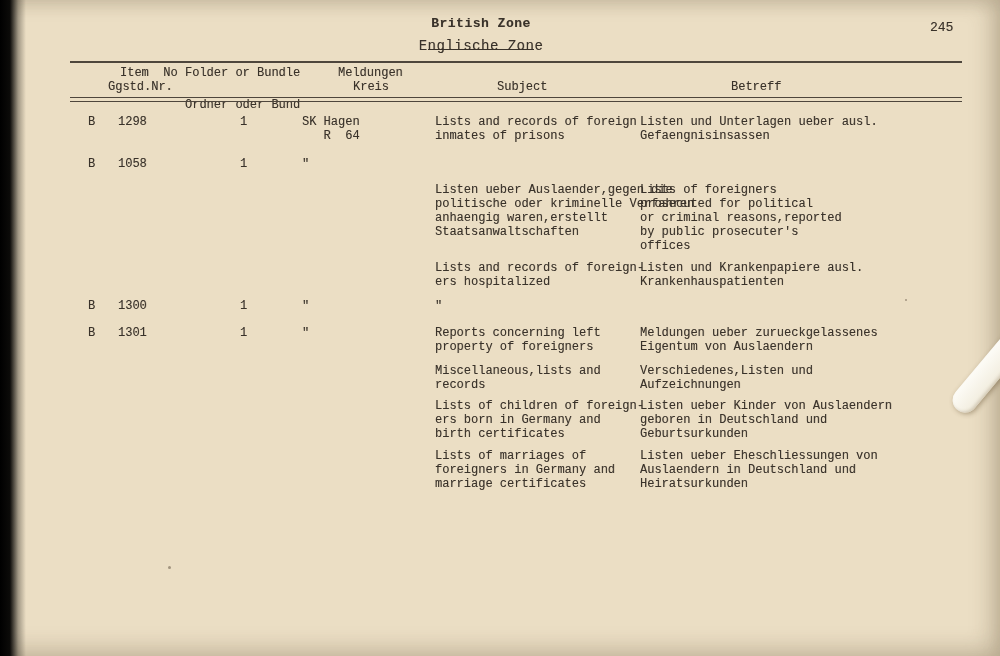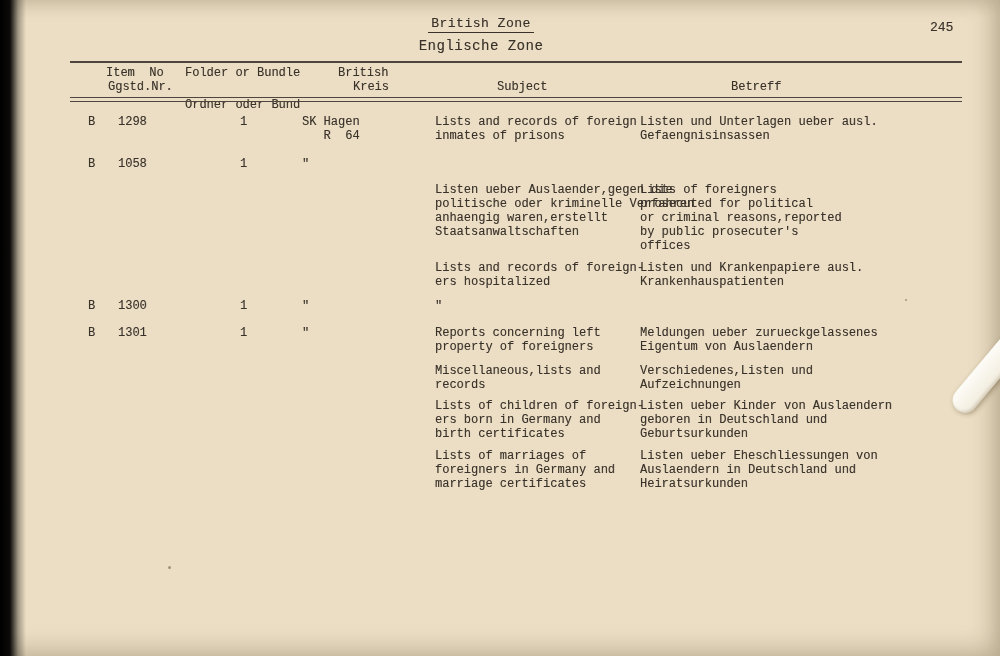--- a/index.html
+++ b/index.html
@@ -15,27 +15,27 @@
     font-family:"Liberation Mono","DejaVu Sans Mono",monospace;
     color:#39322a;
   }
   .ink{ text-shadow:0.3px 0.3px 0.6px rgba(60,50,40,0.35); }
   .left-edge{
     position:absolute;left:0;top:0;height:100%;width:26px;
     background:linear-gradient(90deg,#000 0%,#0c0b09 38%,rgba(25,22,16,0.35) 70%,rgba(25,22,16,0) 100%);
   }
   .page-number{position:absolute;left:930px;top:20px;font-size:13px;}
   .title-wrap{position:absolute;left:0;top:14px;width:962px;text-align:center;}
-  .title{font-size:13px;font-weight:normal;display:inline-block;border-bottom:1.6px solid #39322a;padding:0 3px 1px 3px;letter-spacing:0.5px;}
+  .title{font-size:13px;font-weight:bold;display:inline-block;border-bottom:1.6px solid #39322a;padding:0 3px 18px 3px;letter-spacing:0.5px;}
   .subtitle-wrap{position:absolute;left:0;top:37px;width:962px;text-align:center;}
   .subtitle{font-size:14px;letter-spacing:0.5px;}
   .rule-top{position:absolute;left:70px;top:61px;width:892px;border-top:2px solid #4e463c;}
   .rule-double{position:absolute;left:70px;top:97px;width:892px;height:3px;border-top:1.6px solid #4e463c;border-bottom:1.6px solid #4e463c;}
   .hdr{position:absolute;font-size:12px;white-space:pre;}
-  .h-item1{left:106px;top:66px;} .h-item2{left:108px;top:80px;}
+  .h-item1{left:120px;top:66px;} .h-item2{left:108px;top:80px;}
   .h-folder1{left:185px;top:66px;} .h-folder2{left:185px;top:98px;}
   .h-district1{left:338px;top:66px;} .h-district2{left:353px;top:80px;}
   .h-subject{left:497px;top:80px;} .h-betreff{left:731px;top:80px;}
   .tbody{position:absolute;left:0;top:103px;width:1000px;}
   .line{
     display:grid;
     grid-template-columns:30px 122px 62px 133px 205px 1fr;
     padding-left:88px;
     font-size:12px;line-height:14px;
   }
@@ -67,21 +67,21 @@
   <div class="subtitle-wrap">
     <span class="subtitle">Englische Zone</span>
   </div>
 
   <div class="rule-top"></div>
 
   <span class="hdr h-item1">Item  No</span>
   <span class="hdr h-item2">Ggstd.Nr.</span>
   <span class="hdr h-folder1">Folder or Bundle</span>
   <span class="hdr h-folder2">Ordner oder Bund</span>
-  <span class="hdr h-district1">British</span>
+  <span class="hdr h-district1">Meldungen</span>
   <span class="hdr h-district2">Kreis</span>
   <span class="hdr h-subject">Subject</span>
   <span class="hdr h-betreff">Betreff</span>
 
   <div class="rule-double"></div>
 
   <div class="tbody">
 
     <div>
       <div class="line mt12">

